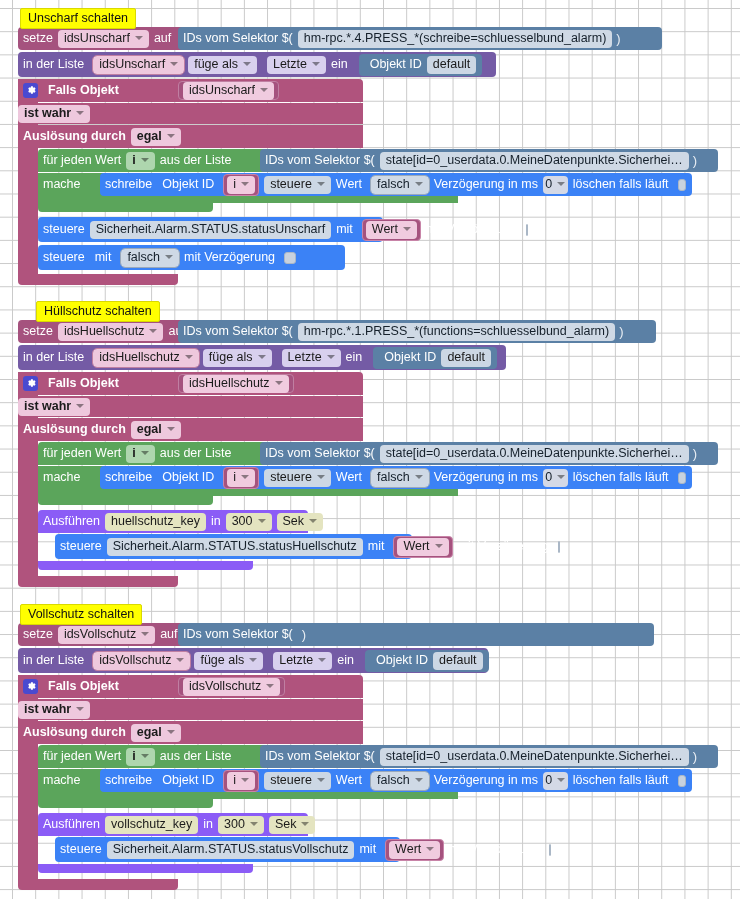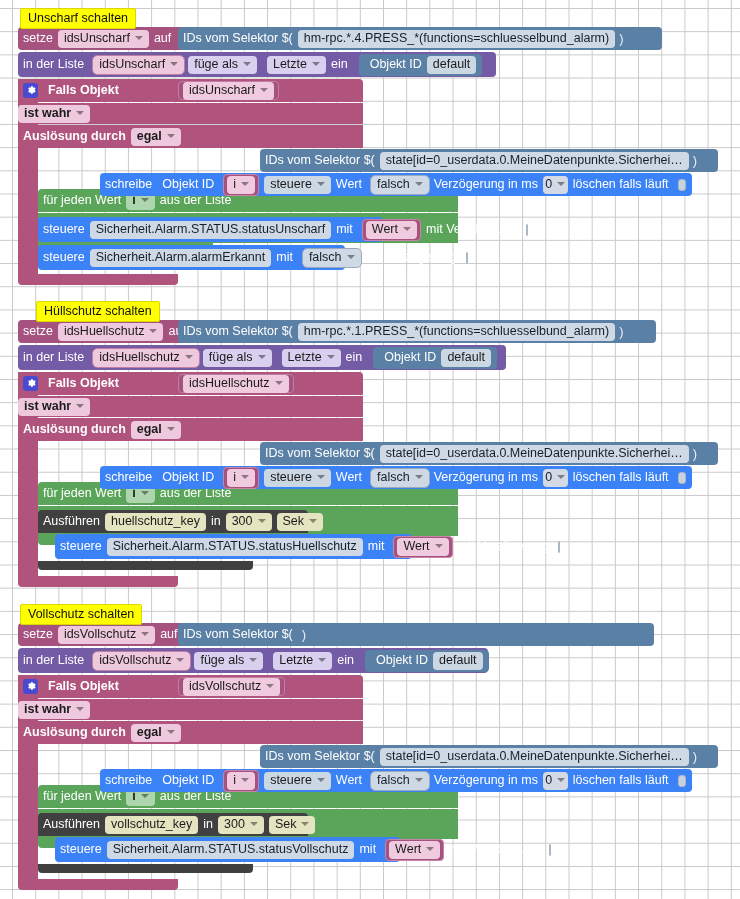--- a/index.html
+++ b/index.html
@@ -36,22 +36,22 @@
   .blk{ position:absolute; border-radius:4px; color:#fff; white-space:nowrap;
         display:flex; align-items:center; line-height:1; }
   .blk .lbl{ padding:0 5px; font-size:12.5px; }
 
   
   .c-var    { background:#a5527e; }   
   .c-ctrl   { background:#b0537d;font-weight:bold; }   
   .c-list   { background:#745ba5; }   
   .c-sel    { background:#5b80a5; }   
   .c-act    { background:#3b82f6; }   
-  .c-loop   { background:#5ba55b;margin-top:40px; }   
-  .c-time   { background:#404040; }   
+  .c-loop   { background:#5ba55b; }   
+  .c-time   { background:#8b5cf6; }   
 
   
   .fld{
     display:inline-flex; align-items:center; gap:3px;
     border-radius:4px; padding:1px 6px 2px 6px;
     font-size:12.5px; color:#1a1a1a; line-height:15px;
   }
   .fld.drop::after{
     content:""; width:0;height:0;
     border-left:4px solid transparent;border-right:4px solid transparent;
@@ -91,21 +91,21 @@
 
 <div class="canvas" id="canvas">
     <div class="hat-label" style="left: 20px; top: 8px;">Unscharf schalten</div>
     <div class="blk c-var" style="left: 18px; top: 27px; width: 352px; height: 23px;">
       <span class="lbl">setze</span>
       <span class="fld fld-var drop">idsUnscharf</span>
       <span class="lbl">auf</span>
     </div>
     <div class="blk c-sel" style="left: 178px; top: 27px; width: 484px; height: 23px;">
       <span class="lbl">IDs vom Selektor $(</span>
-      <span class="fld fld-txt">hm-rpc.*.4.PRESS_*(functions=schluesselbund_alarm)</span>
+      <span class="fld fld-txt">hm-rpc.*.4.PRESS_*(schreibe=schluesselbund_alarm)</span>
       <span class="paren">)</span>
     </div>
     <div class="blk c-list" style="left: 18px; top: 52px; width: 478px; height: 25px;">
       <span class="lbl">in der Liste</span>
       <span class="fld fld-var2 drop" style="outline: rgb(192, 127, 162) solid 1.5px; background: rgb(238, 200, 221); margin: 0px 4px;">idsUnscharf</span>
       <span class="fld fld-list drop">füge als</span>
       <span class="lbl"> </span>
       <span class="fld fld-list drop">Letzte</span>
       <span class="lbl">ein</span>
       <span class="slot blue" style="position: relative; margin-left: 6px; padding: 2px 6px;">
@@ -165,21 +165,20 @@
       <span class="fld fld-txt">Sicherheit.Alarm.STATUS.statusUnscharf</span>
       <span class="lbl">mit</span>
       <span class="slot pinkdark" style="position: relative; margin-left: 4px; padding: 1px 3px;">
         <span class="fld fld-var2 drop">Wert</span>
       </span>
       <span class="lbl">mit Verzögerung</span>
       <span class="cb" style="margin-left: 4px; margin-right: 6px;"></span>
     </div>
     <div class="blk c-act" style="left: 38px; top: 245px; width: 307px; height: 25px;">
       <span class="lbl">steuere</span>
-      <span class="fld fld-txt">Sicherheit.Alarm.alarmErkannt</span>
       <span class="lbl">mit</span>
       <span class="fld fld-txt drop" style="margin-left: 5px; outline: rgb(154, 169, 187) solid 1px;">falsch</span>
       <span class="lbl">mit Verzögerung</span>
       <span class="cb" style="margin-left: 4px; margin-right: 6px;"></span>
     </div>
     <div class="blk c-ctrl" style="left: 18px; top: 79px; width: 20px; height: 197px; border-radius: 0px; z-index: -1;"></div>
     <div class="blk c-ctrl" style="left: 18px; top: 274px; width: 160px; height: 11px; border-radius: 0px 0px 4px 4px;"></div>
     <div class="hat-label" style="left: 36px; top: 301px;">Hüllschutz schalten</div>
     <div class="blk c-var" style="left: 18px; top: 320px; width: 352px; height: 23px;">
       <span class="lbl">setze</span>

